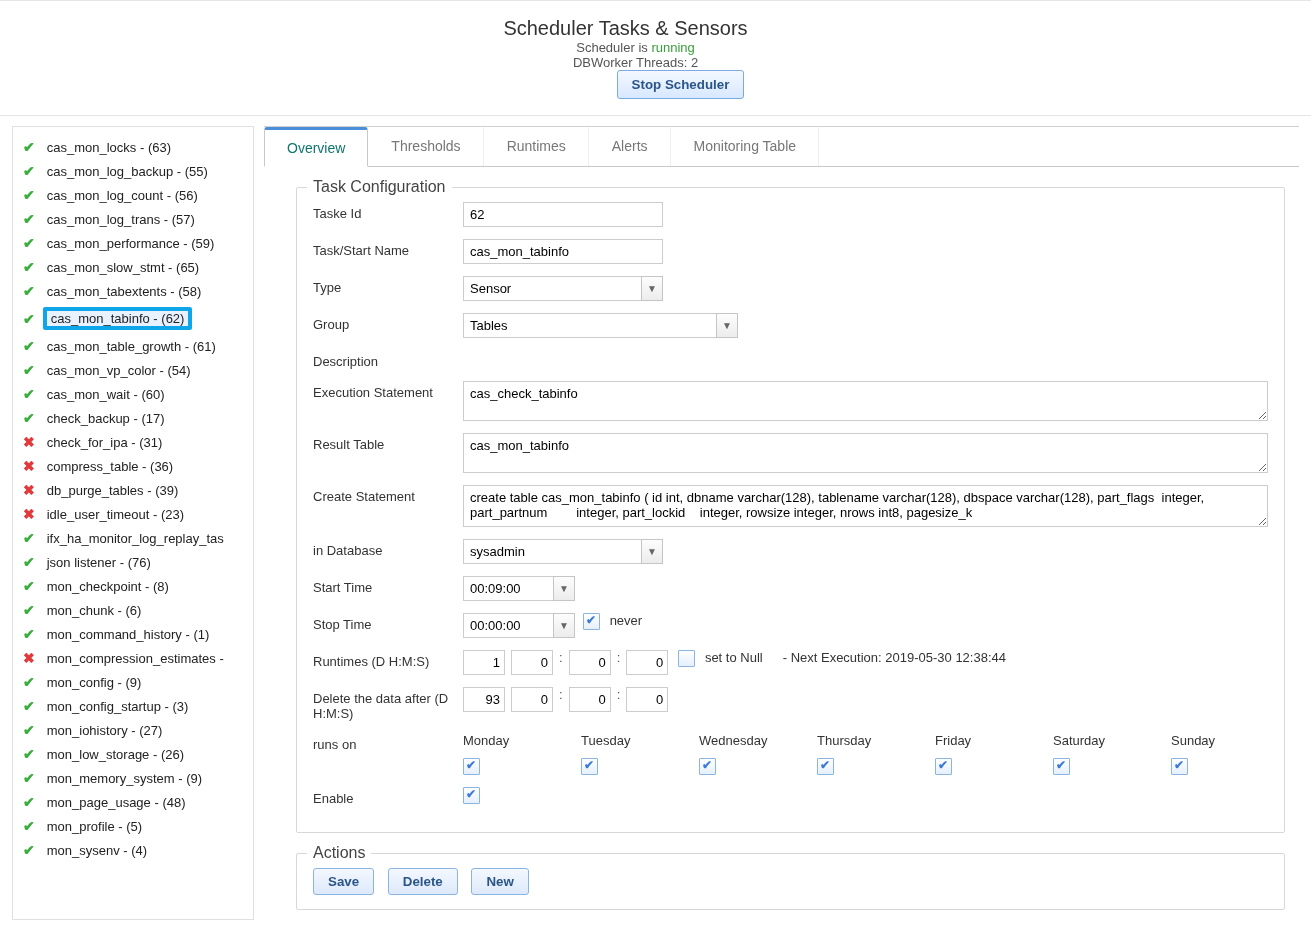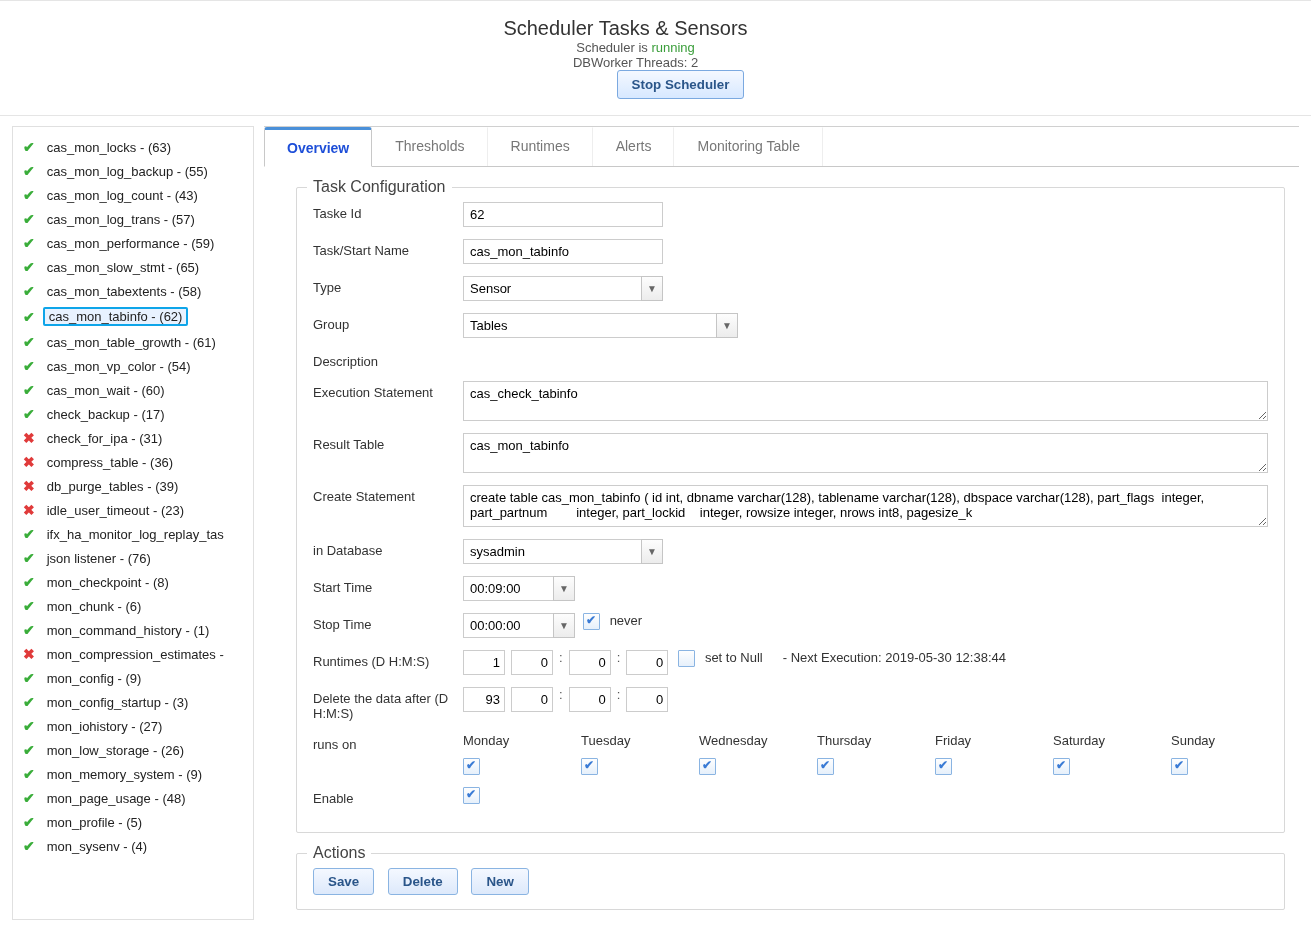--- a/index.html
+++ b/index.html
@@ -5,28 +5,28 @@
 * { box-sizing: border-box; margin: 0; padding: 0; }
 body { font-family: Arial, Helvetica, sans-serif; font-size: 13px; color: #333; background: #fff; }
 .header { display: flex; align-items: center; padding: 16px 20px; border-bottom: 1px solid #e5e5e5; border-top: 1px solid #e5e5e5; flex-direction: column;}
 .header h1 { font-size: 20px; font-weight: normal; color: #333; margin-right: 60px; }
 .header-status { color: #555; margin-right: 40px; }
 .running { color: #3a9e3a; }
 .stop-btn { background: linear-gradient(#f4f8ff,#d7e8ff); border: 1px solid #7ba9e0; color: #2a5589; padding: 6px 14px; border-radius: 3px; font-weight: bold; cursor: pointer; margin-left: 50px;}
 .main { display: flex; padding: 10px 12px; gap: 10px; }
 .sidebar { width: 252px; border: 1px solid #e0e0e0; padding: 8px 0; }
 .task-item { display: flex; align-items: center; padding: 4px 4px 4px 10px; cursor: pointer; font-size: 13px; color: #222; white-space: nowrap; overflow: hidden; }
-.task-item.selected .task-label { border: 2px solid #0ea5e9; background: #e8f2ff; border-radius: 2px; padding: 0 4px; }
+.task-item.selected .task-label { border: 4px solid #0ea5e9; background: #e8f2ff; border-radius: 2px; padding: 0 4px; }
 .task-label { padding: 0 4px; }
 .icon-check { color: #3aad3a; font-weight: bold; margin-right: 8px; font-size: 14px; }
 .icon-cross { color: #e03a3a; font-weight: bold; margin-right: 8px; font-size: 14px; }
 .content { flex: 1; border-top: 1px solid #d0d0d0;}
 .tabs { display: flex; border-bottom: 1px solid #c8c8c8; }
 .tab { padding: 10px 22px; border: 1px solid transparent; border-bottom: none; color: #777; cursor: pointer; font-size: 14px;}
-.tab.active { border: 1px solid #c8c8c8; border-top: 3px solid #4a90d9; border-bottom: 1px solid #fff; background: #fff; margin-bottom: -1px; color: #1d4ed8; font-weight: bold; border-radius: 3px 3px 0 0; text-align: right;}
+.tab.active { border: 1px solid #c8c8c8; border-top: 3px solid #4a90d9; border-bottom: 1px solid #fff; background: #fff; margin-bottom: -1px; color: #0f766e; font-weight: normal; border-radius: 3px 3px 0 0; text-align: right;}
 .tab:not(.active) { border-right: 1px solid #eee; }
 .fieldset { border: 1px solid #d8d8d8; margin: 20px 14px 10px 32px; padding: 14px 16px; position: relative; border-radius: 2px;}
 .fieldset-legend { position: absolute; top: -10px; left: 10px; background: #fff; padding: 0 6px; color: #444; font-size: 16px;}
 .form-row { display: flex; align-items: flex-start; margin-bottom: 12px; }
 .form-label { width: 150px; color: #333; padding-top: 4px; font-size: 13px;}
 .text-input { border: 1px solid #ccc; padding: 4px 6px; font-size: 13px; font-family: inherit; }
 .tiny { width: 200px; }
 .medsel { width: 200px; }
 .widesel { width: 275px; }
 .textarea { width: 805px; min-height: 26px; resize: vertical; border: 1px solid #ccc; padding: 4px 6px; font-size: 13px; font-family: inherit;}
@@ -63,21 +63,21 @@
       <div class="task-item">
         <span class="icon-check">✔</span>
         <span class="task-label">cas_mon_locks - (63)</span>
       </div>
       <div class="task-item">
         <span class="icon-check">✔</span>
         <span class="task-label">cas_mon_log_backup - (55)</span>
       </div>
       <div class="task-item">
         <span class="icon-check">✔</span>
-        <span class="task-label">cas_mon_log_count - (43)</span>
+        <span class="task-label">cas_mon_log_count - (56)</span>
       </div>
       <div class="task-item">
         <span class="icon-check">✔</span>
         <span class="task-label">cas_mon_log_trans - (57)</span>
       </div>
       <div class="task-item">
         <span class="icon-check">✔</span>
         <span class="task-label">cas_mon_performance - (59)</span>
       </div>
       <div class="task-item">

